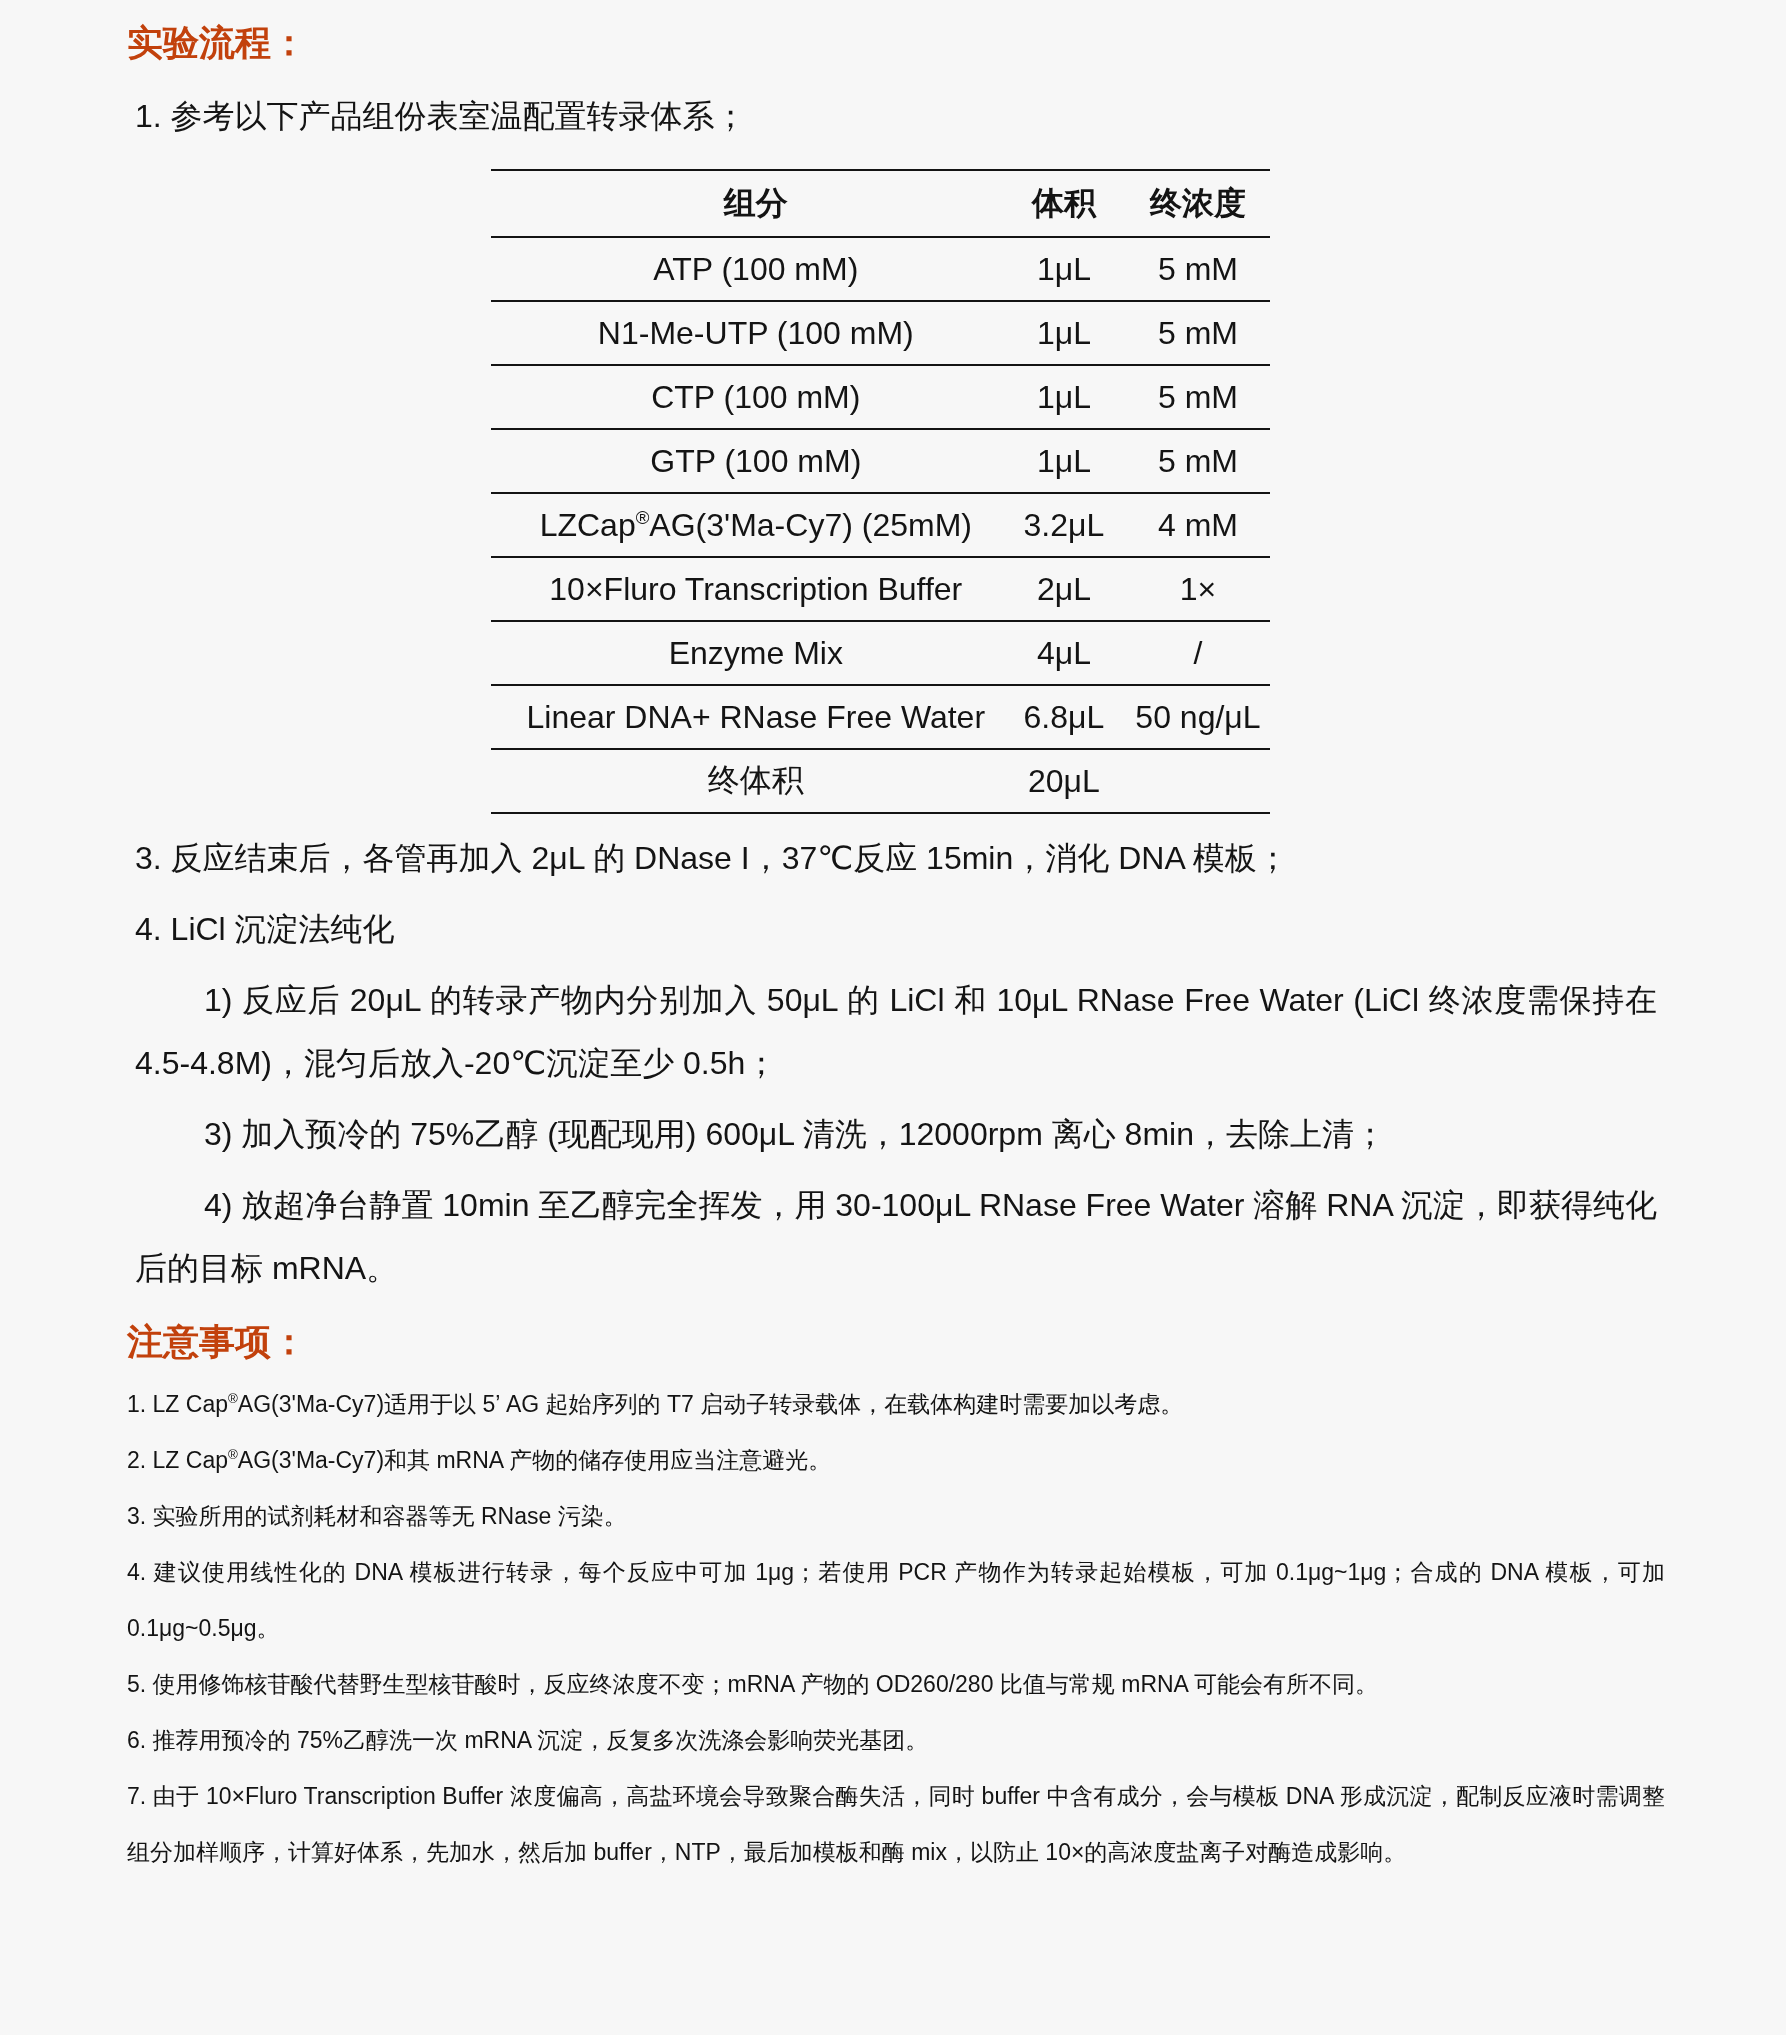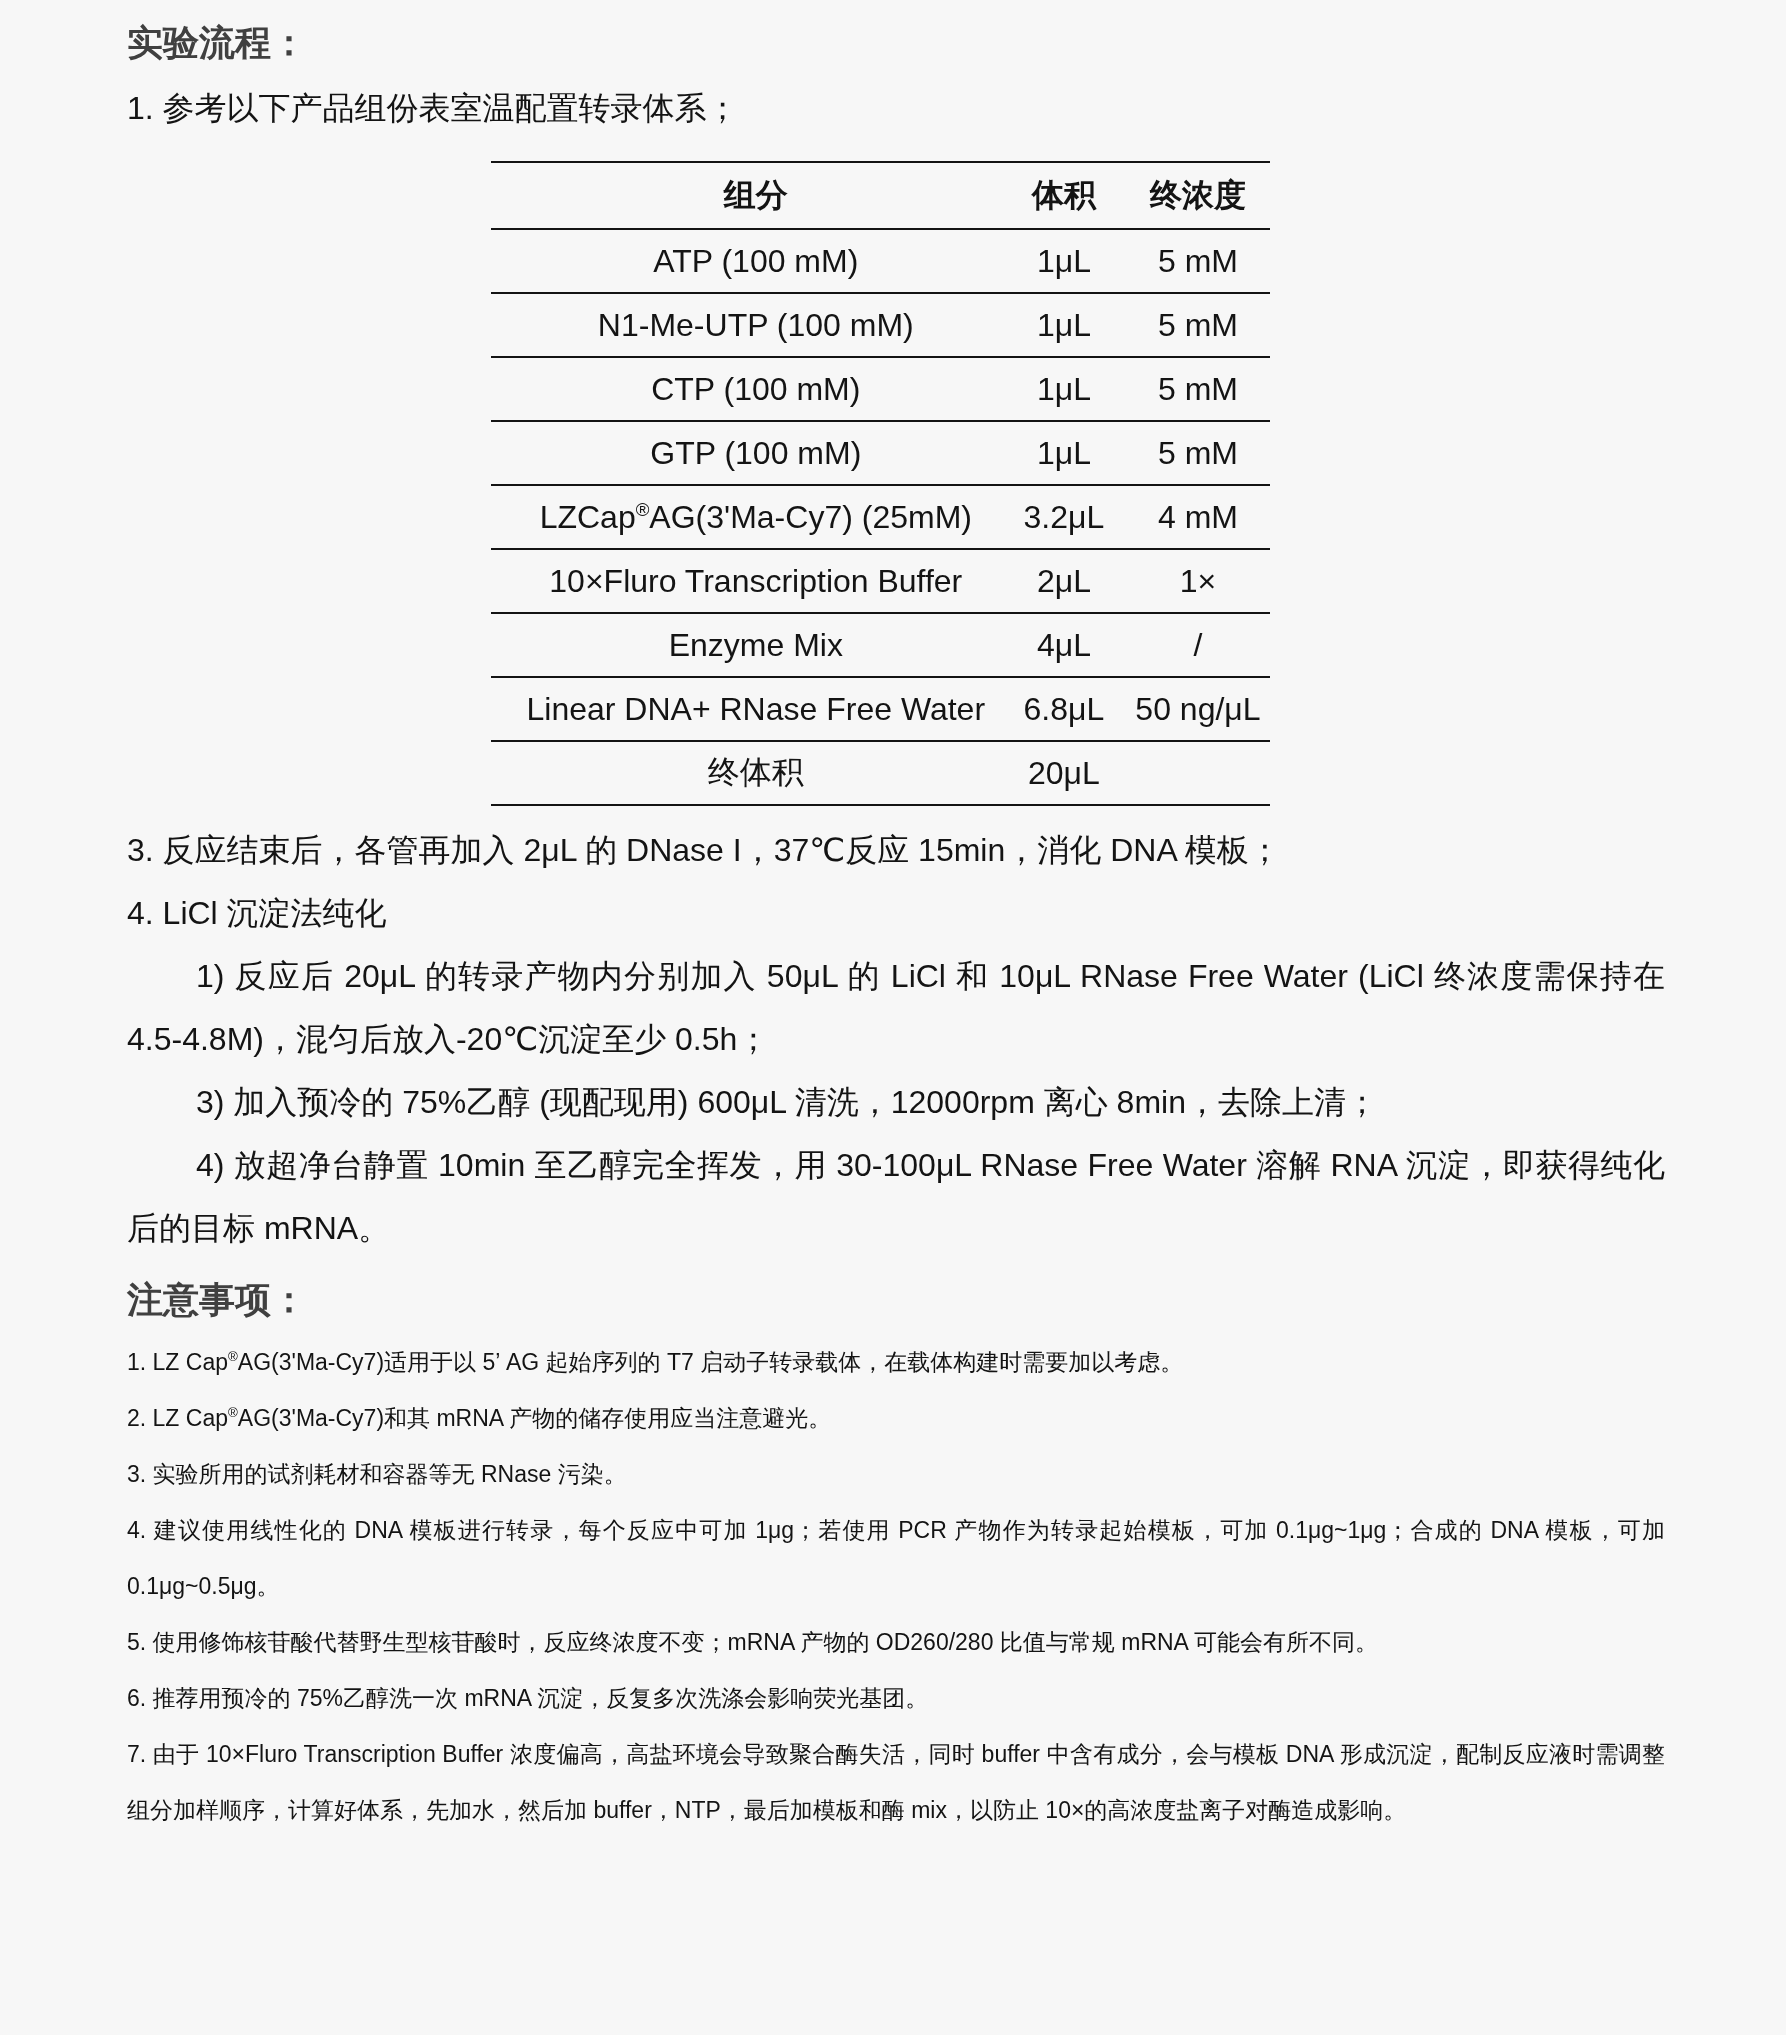--- a/index.html
+++ b/index.html
@@ -14,26 +14,26 @@
   .doc {
     box-sizing: border-box;
     width: 1786px;
     padding: 8.6px 121px 21.6px 127px;
   }
   .section-heading {
     font-size: 36px;
     font-weight: 700;
     line-height: 68px;
     margin: 0;
-    color: #404040;
+    color: #c2410c;
   }
   .step {
     font-size: 32px;
     line-height: 63px;
-    margin: 0;
+    margin: 8px;
     text-align: justify;
   }
   .substep { text-indent: 69px; }
   table.components {
     border-collapse: collapse;
     margin: 21.6px 0 13px 364px;
     width: 779px;
     font-size: 32px;
     table-layout: fixed;
     border-top: 2.9px solid #141414;

